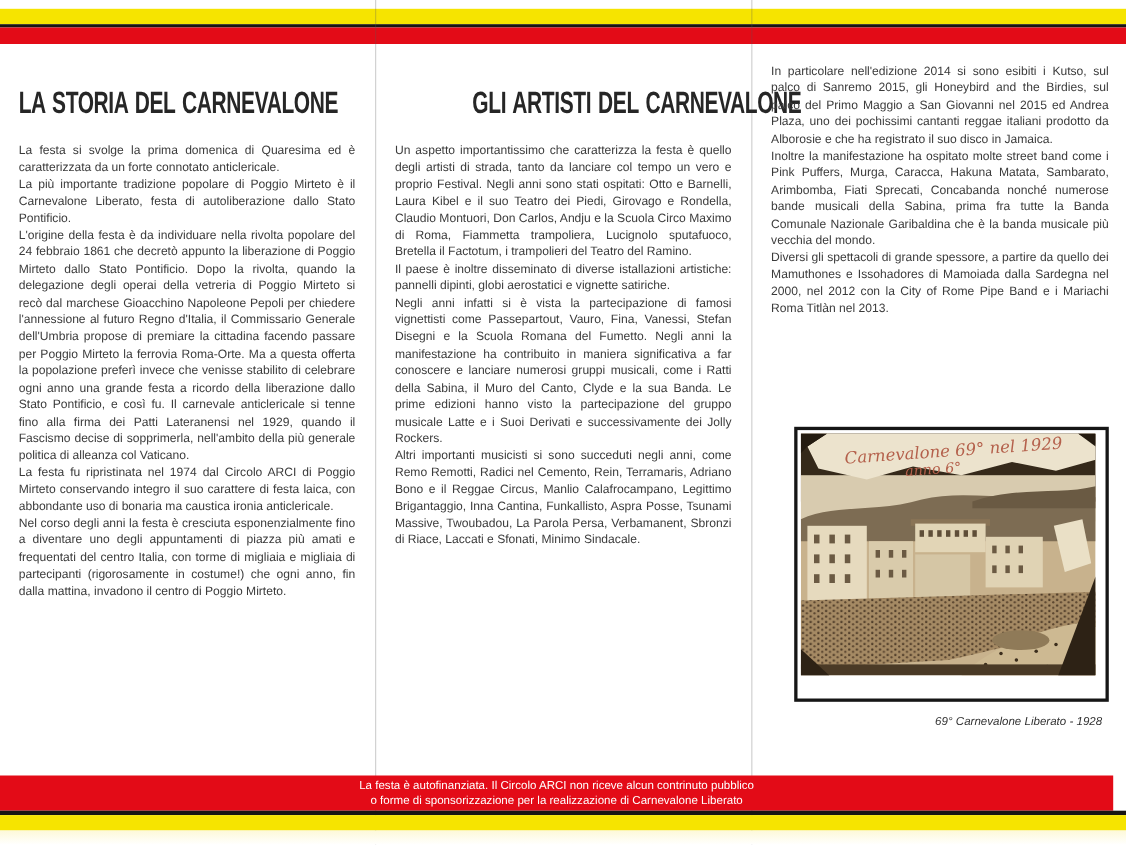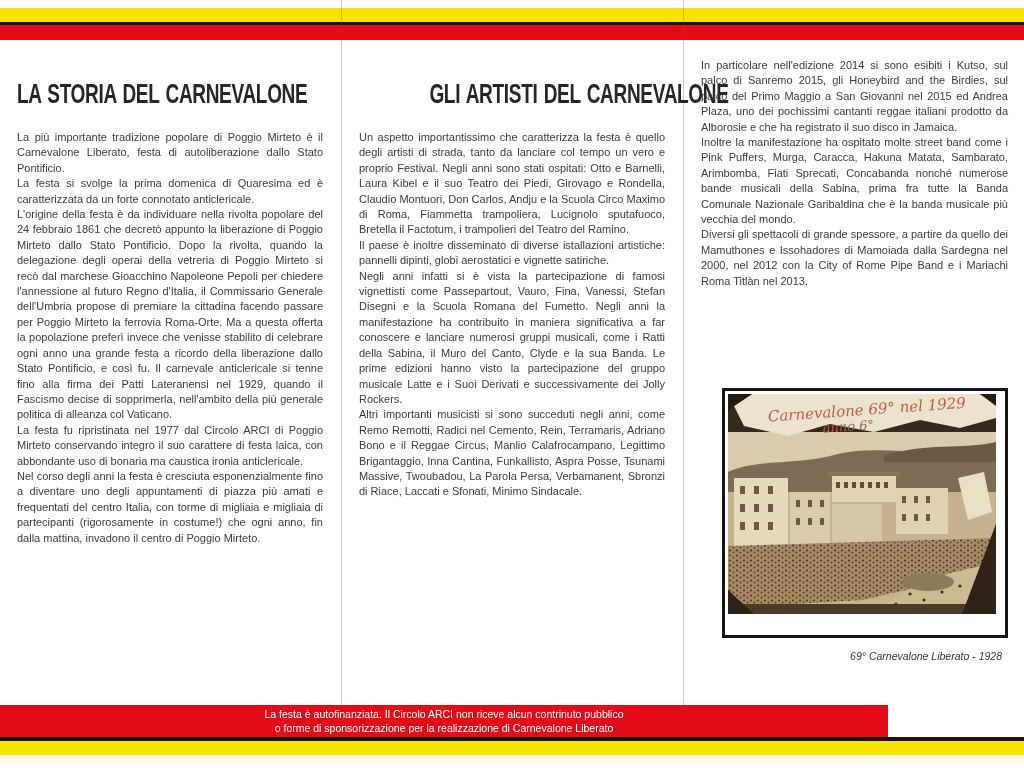--- a/index.html
+++ b/index.html
@@ -41,44 +41,44 @@
     position:absolute;left:21px;top:388px;width:274px;height:232px;
     border:3px solid #161616;background:#ffffff;padding:3px 3px 9px 3px;
   }
   .photo-frame svg{display:block;}
   .caption{
     position:absolute;left:21px;top:650px;width:280px;text-align:right;
     font-style:italic;font-size:10.5px;color:#333333;
   }
   
   .footer-band{
-    position:absolute;left:0;top:705px;width:888px;height:32px;background:#e30b17;
+    position:absolute;left:0;top:705px;width:1012px;height:32px;background:#e30b17;
     color:#ffffff;text-align:center;font-size:10.5px;line-height:14px;
     display:flex;flex-direction:column;justify-content:center;
   }
 </style>
 </head>
 <body>
 
 <div class="page">
 
   <div class="stripe top-yellow"></div>
   <div class="stripe top-black"></div>
   <div class="stripe top-red"></div>
 
   <div class="fold f1"></div>
   <div class="fold f2"></div>
 
   <section class="col col1">
     <h1 class="heading"><span class="cond">LA STORIA DEL CARNEVALONE</span></h1>
     <div class="body">
+      <p>La festa si svolge la prima domenica di Quaresima ed è caratterizzata da un forte connotato anticlericale.</p>
       <p>La più importante tradizione popolare di Poggio Mirteto è il Carnevalone Liberato, festa di autoliberazione dallo Stato Pontificio.</p>
-      <p>La festa si svolge la prima domenica di Quaresima ed è caratterizzata da un forte connotato anticlericale.</p>
       <p>L'origine della festa è da individuare nella rivolta popolare del 24 febbraio 1861 che decretò appunto la liberazione di Poggio Mirteto dallo Stato Pontificio. Dopo la rivolta, quando la delegazione degli operai della vetreria di Poggio Mirteto si recò dal marchese Gioacchino Napoleone Pepoli per chiedere l'annessione al futuro Regno d'Italia, il Commissario Generale dell'Umbria propose di premiare la cittadina facendo passare per Poggio Mirteto la ferrovia Roma-Orte. Ma a questa offerta la popolazione preferì invece che venisse stabilito di celebrare ogni anno una grande festa a ricordo della liberazione dallo Stato Pontificio, e così fu. Il carnevale anticlericale si tenne fino alla firma dei Patti Lateranensi nel 1929, quando il Fascismo decise di sopprimerla, nell'ambito della più generale politica di alleanza col Vaticano.</p>
-      <p>La festa fu ripristinata nel 1977 dal Circolo ARCI di Poggio Mirteto conservando integro il suo carattere di festa laica, con abbondante uso di bonaria ma caustica ironia anticlericale.</p>
+      <p>La festa fu ripristinata nel 1974 dal Circolo ARCI di Poggio Mirteto conservando integro il suo carattere di festa laica, con abbondante uso di bonaria ma caustica ironia anticlericale.</p>
       <p>Nel corso degli anni la festa è cresciuta esponenzialmente fino a diventare uno degli appuntamenti di piazza più amati e frequentati del centro Italia, con torme di migliaia e migliaia di partecipanti (rigorosamente in costume!) che ogni anno, fin dalla mattina, invadono il centro di Poggio Mirteto.</p>
     </div>
   </section>
 
   <section class="col col2">
     <h1 class="heading"><span class="cond">GLI ARTISTI DEL CARNEVALONE</span></h1>
     <div class="body">
       <p>Un aspetto importantissimo che caratterizza la festa è quello degli artisti di strada, tanto da lanciare col tempo un vero e proprio Festival. Negli anni sono stati ospitati: Otto e Barnelli, Laura Kibel e il suo Teatro dei Piedi, Girovago e Rondella, Claudio Montuori, Don Carlos, Andju e la Scuola Circo Maximo di Roma, Fiammetta trampoliera, Lucignolo sputafuoco, Bretella il Factotum, i trampolieri del Teatro del Ramino.</p>
       <p>Il paese è inoltre disseminato di diverse istallazioni artistiche: pannelli dipinti, globi aerostatici e vignette satiriche.</p>
       <p>Negli anni infatti si è vista la partecipazione di famosi vignettisti come Passepartout, Vauro, Fina, Vanessi, Stefan Disegni e la Scuola Romana del Fumetto. Negli anni la manifestazione ha contribuito in maniera significativa a far conoscere e lanciare numerosi gruppi musicali, come i Ratti della Sabina, il Muro del Canto, Clyde e la sua Banda. Le prime edizioni hanno visto la partecipazione del gruppo musicale Latte e i Suoi Derivati e successivamente dei Jolly Rockers.</p>

